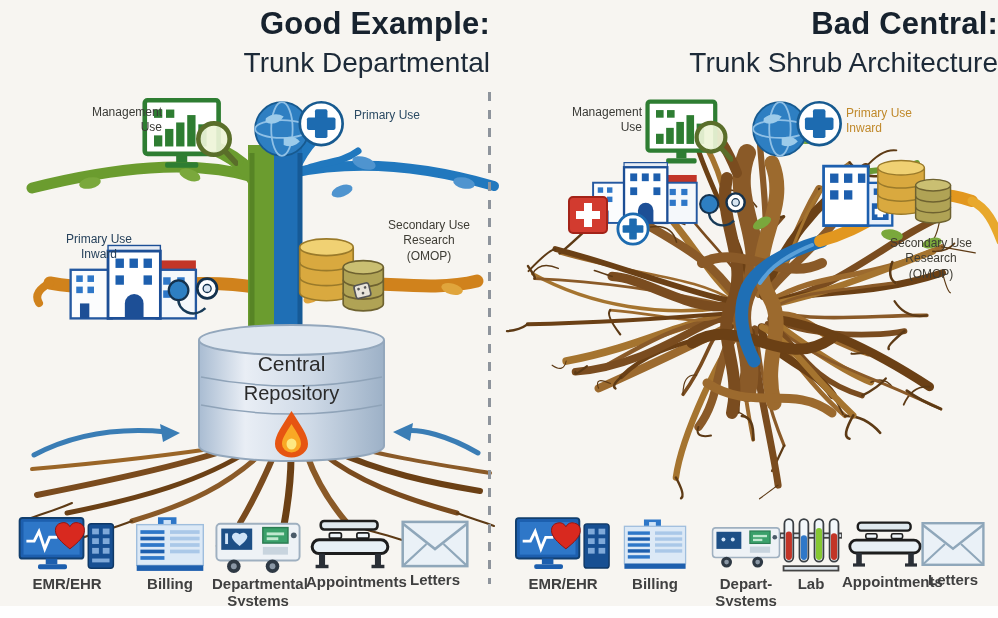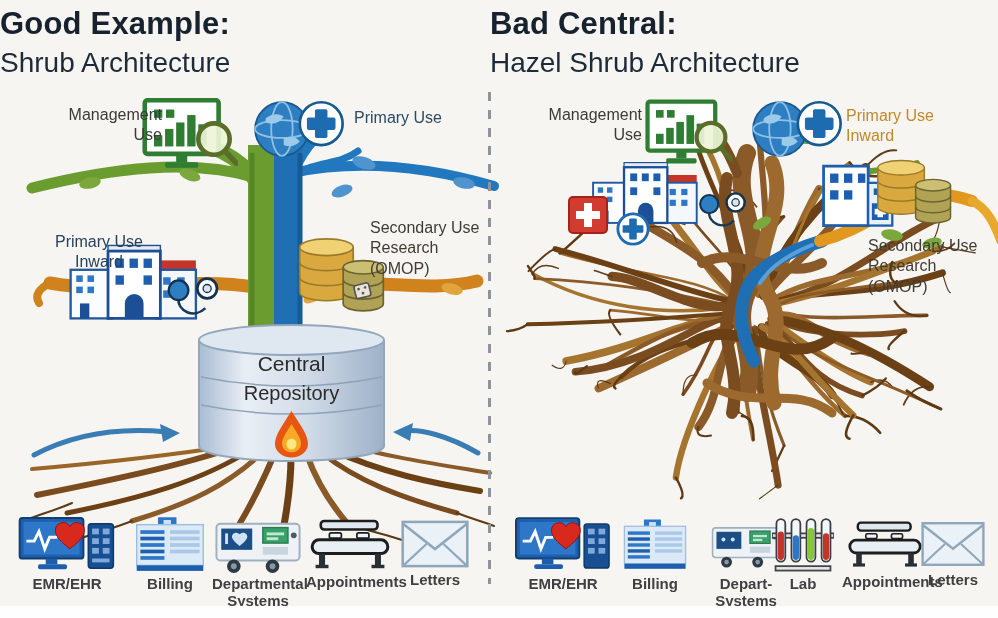--- a/index.html
+++ b/index.html
@@ -4,49 +4,49 @@
 <style>
   html,body{margin:0;padding:0;background:#fff;}
   .canvas{position:relative;width:998px;height:618px;background:#f7f5f1;overflow:hidden;
           font-family:"Liberation Sans",sans-serif;}
   .bottom-strip{position:absolute;left:0;bottom:0;width:998px;height:12px;background:#fefefe;}
   .divider{position:absolute;left:488px;top:92px;width:3px;height:492px;
            background:repeating-linear-gradient(to bottom,#8e949c 0 9px,transparent 9px 18px);}
   .panel{position:absolute;top:0;height:618px;}
   .panel.left{left:0;width:490px;}
   .panel.right{left:490px;width:508px;}
-  .title-block{position:absolute;top:6px;left:0;width:100%;text-align:left;color:#17222e;}
+  .title-block{position:absolute;top:6px;left:0;width:100%;text-align:right;color:#17222e;}
   .title-main{font-size:31px;font-weight:700;letter-spacing:.2px;}
   .title-sub{font-size:28px;font-weight:400;margin-top:5px;color:#1d2a38;}
-  .blabel{position:absolute;font-size:16px;line-height:1.28;font-weight:500;}
+  .blabel{position:absolute;font-size:12px;line-height:1.28;font-weight:500;}
   .blabel .ln{display:block;}
   .lbl-mgmt{color:#3a3a36;text-align:right;}
   .lbl-outward{color:#2b4a63;text-align:left;}
   .lbl-inward-l{color:#27425c;text-align:center;}
-  .lbl-secondary{color:#3e3c34;text-align:left;}
+  .lbl-secondary{color:#3e3c34;text-align:center;}
   .lbl-inward-r{color:#c0892b;text-align:left;}
   .art{position:absolute;left:0;top:83px;width:100%;height:533px;margin-left:12px;}
   .art svg{display:block;}
   .icon{position:absolute;}
   .icon svg{display:block;width:100%;height:100%;}
   .sys{position:absolute;text-align:center;}
   .sys-icon{display:block;margin:0 auto;}
   .sys-label{margin-top:2px;font-size:15px;line-height:1.12;font-weight:600;color:#404040;}
   .sys-label .ln{display:block;}
   svg text{font-family:"Liberation Sans",sans-serif;}
 </style>
 </head>
 <body>
 
 <div class="canvas">
 
   <section class="panel left">
     <div class="title-block">
       <div class="title-main">Good Example:</div>
-      <div class="title-sub">Shrub Architecture</div>
+      <div class="title-sub">Trunk Departmental</div>
     </div>
 
     <div class="art">
       <svg width="490" height="533" viewBox="0 0 490 533">
         <defs>
           <linearGradient id="cylgrad" x1="0" y1="0" x2="1" y2="0">
             <stop offset="0" stop-color="#a9bcd2"></stop>
               <stop offset="0.25" stop-color="#e9eef5"></stop>
             <stop offset="0.6" stop-color="#cfdae7"></stop>
               <stop offset="1" stop-color="#9db1c7"></stop>
@@ -305,21 +305,21 @@
       <div class="sys-label">
         <span class="ln">Letters</span>
         <span class="ln"></span>
       </div>
     </div>
   </section>
 
   <section class="panel right">
     <div class="title-block">
       <div class="title-main">Bad Central:</div>
-      <div class="title-sub">Hazel Shrub Architecture</div>
+      <div class="title-sub">Trunk Shrub Architecture</div>
     </div>
 
     <div class="art">
       <svg width="508" height="533" viewBox="0 0 508 533">
         <g id="tangle">
             <path d="M272.0,228.4 C317.3,240.1 374.5,231.8 424.9,232.4" stroke="#8a5a28" stroke-width="3.6" fill="none" stroke-linecap="round"></path>
             <path d="M424.9,232.4 Q404.0,236.2 392.5,218.2" stroke="#5d3a15" stroke-width="2.2" fill="none" stroke-linecap="round"></path>
             <path d="M271.6,231.4 C281.3,251.4 367.4,255.6 402.5,248.1" stroke="#7a4c1f" stroke-width="5.7" fill="none" stroke-linecap="round"></path>
             <path d="M402.5,248.1 Q384.6,262.9 386.7,265.9" stroke="#5d3a15" stroke-width="2.6" fill="none" stroke-linecap="round"></path>
             <path d="M270.6,234.4 C295.5,223.1 315.6,255.6 366.2,269.5" stroke="#9c6a2e" stroke-width="7.9" fill="none" stroke-linecap="round"></path>
@@ -612,21 +612,21 @@
         <circle cx="20" cy="52" r="7" fill="#2e3944"></circle>
           <circle cx="20" cy="52" r="3" fill="#8a97a5"></circle>
         <circle cx="60" cy="52" r="7" fill="#2e3944"></circle>
           <circle cx="60" cy="52" r="3" fill="#8a97a5"></circle>
       </svg>
       <div class="sys-label">
         <span class="ln">Depart-</span>
         <span class="ln">Systems</span>
       </div>
     </div>
-    <div class="sys" style="left:280px;top:514px;width:66px;">
+    <div class="sys" style="left:288px;top:514px;width:66px;">
       <svg class="sys-icon" width="62" height="60" viewBox="0 0 70 64">
         <rect x="0" y="20" width="70" height="5" fill="#dfe6ec" stroke="#444444" stroke-width="2"></rect>
         <g stroke="#3a3f44" stroke-width="2">
           <rect x="5" y="4" width="10" height="48" rx="5" fill="#f2f7fa"></rect>
           <rect x="22" y="4" width="10" height="48" rx="5" fill="#f2f7fa"></rect>
           <rect x="39" y="4" width="10" height="48" rx="5" fill="#f2f7fa"></rect>
           <rect x="56" y="4" width="10" height="48" rx="5" fill="#f2f7fa"></rect>
         </g>
         <rect x="6.5" y="18" width="7" height="32" rx="3.5" fill="#c23527"></rect>
         <rect x="23.5" y="22" width="7" height="28" rx="3.5" fill="#2e77c8"></rect>

